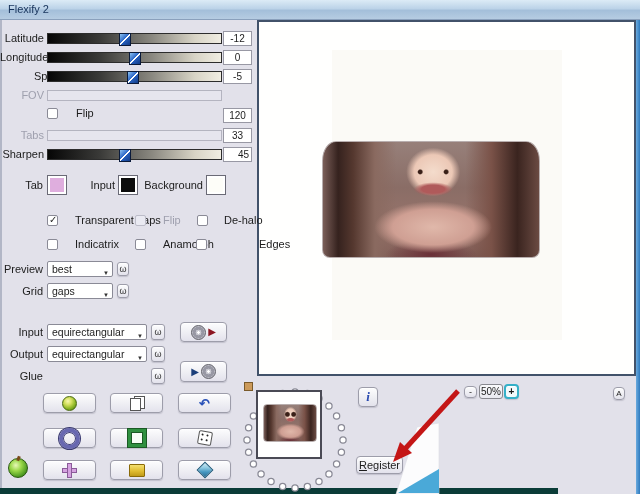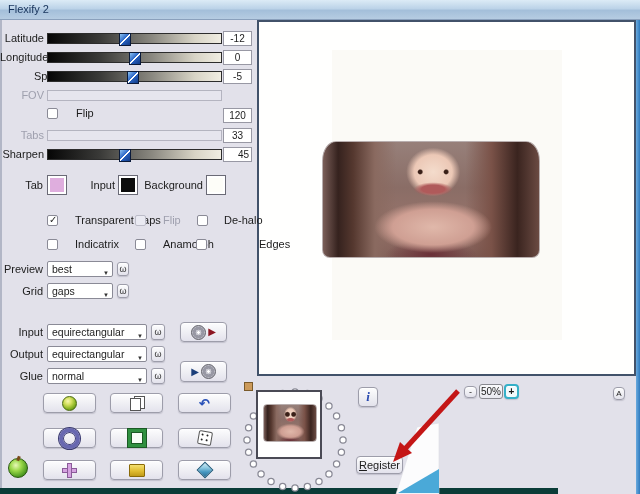--- a/index.html
+++ b/index.html
@@ -190,21 +190,20 @@
 
   <div class="abs lbl" style="left:0;top:326px;width:43px;">Input</div>
   <div class="abs combo" style="left:47px;top:324px;width:100px;height:16px;"><span>equirectangular</span><span class="arr">▼</span></div>
   <div class="abs btn mem" style="left:151px;top:324px;width:14px;height:16px;">ω</div>
 
   <div class="abs lbl" style="left:0;top:348px;width:43px;">Output</div>
   <div class="abs combo" style="left:47px;top:346px;width:100px;height:16px;"><span>equirectangular</span><span class="arr">▼</span></div>
   <div class="abs btn mem" style="left:151px;top:346px;width:14px;height:16px;">ω</div>
 
   <div class="abs lbl" style="left:0;top:370px;width:43px;">Glue</div>
-  <div class="abs combo" style="left:47px;top:368px;width:100px;height:16px;"><span>normal</span><span class="arr">▼</span></div>
   <div class="abs btn mem" style="left:151px;top:368px;width:14px;height:16px;">ω</div>
 
   <div class="abs btn" style="left:180px;top:322px;width:47px;height:20px;">
     <span class="disc"></span>
     <span class="play red">▶</span>
   </div>
   <div class="abs btn" style="left:180px;top:361px;width:47px;height:21px;">
     <span class="play blue">▶</span>
     <span class="disc"></span>
   </div>

